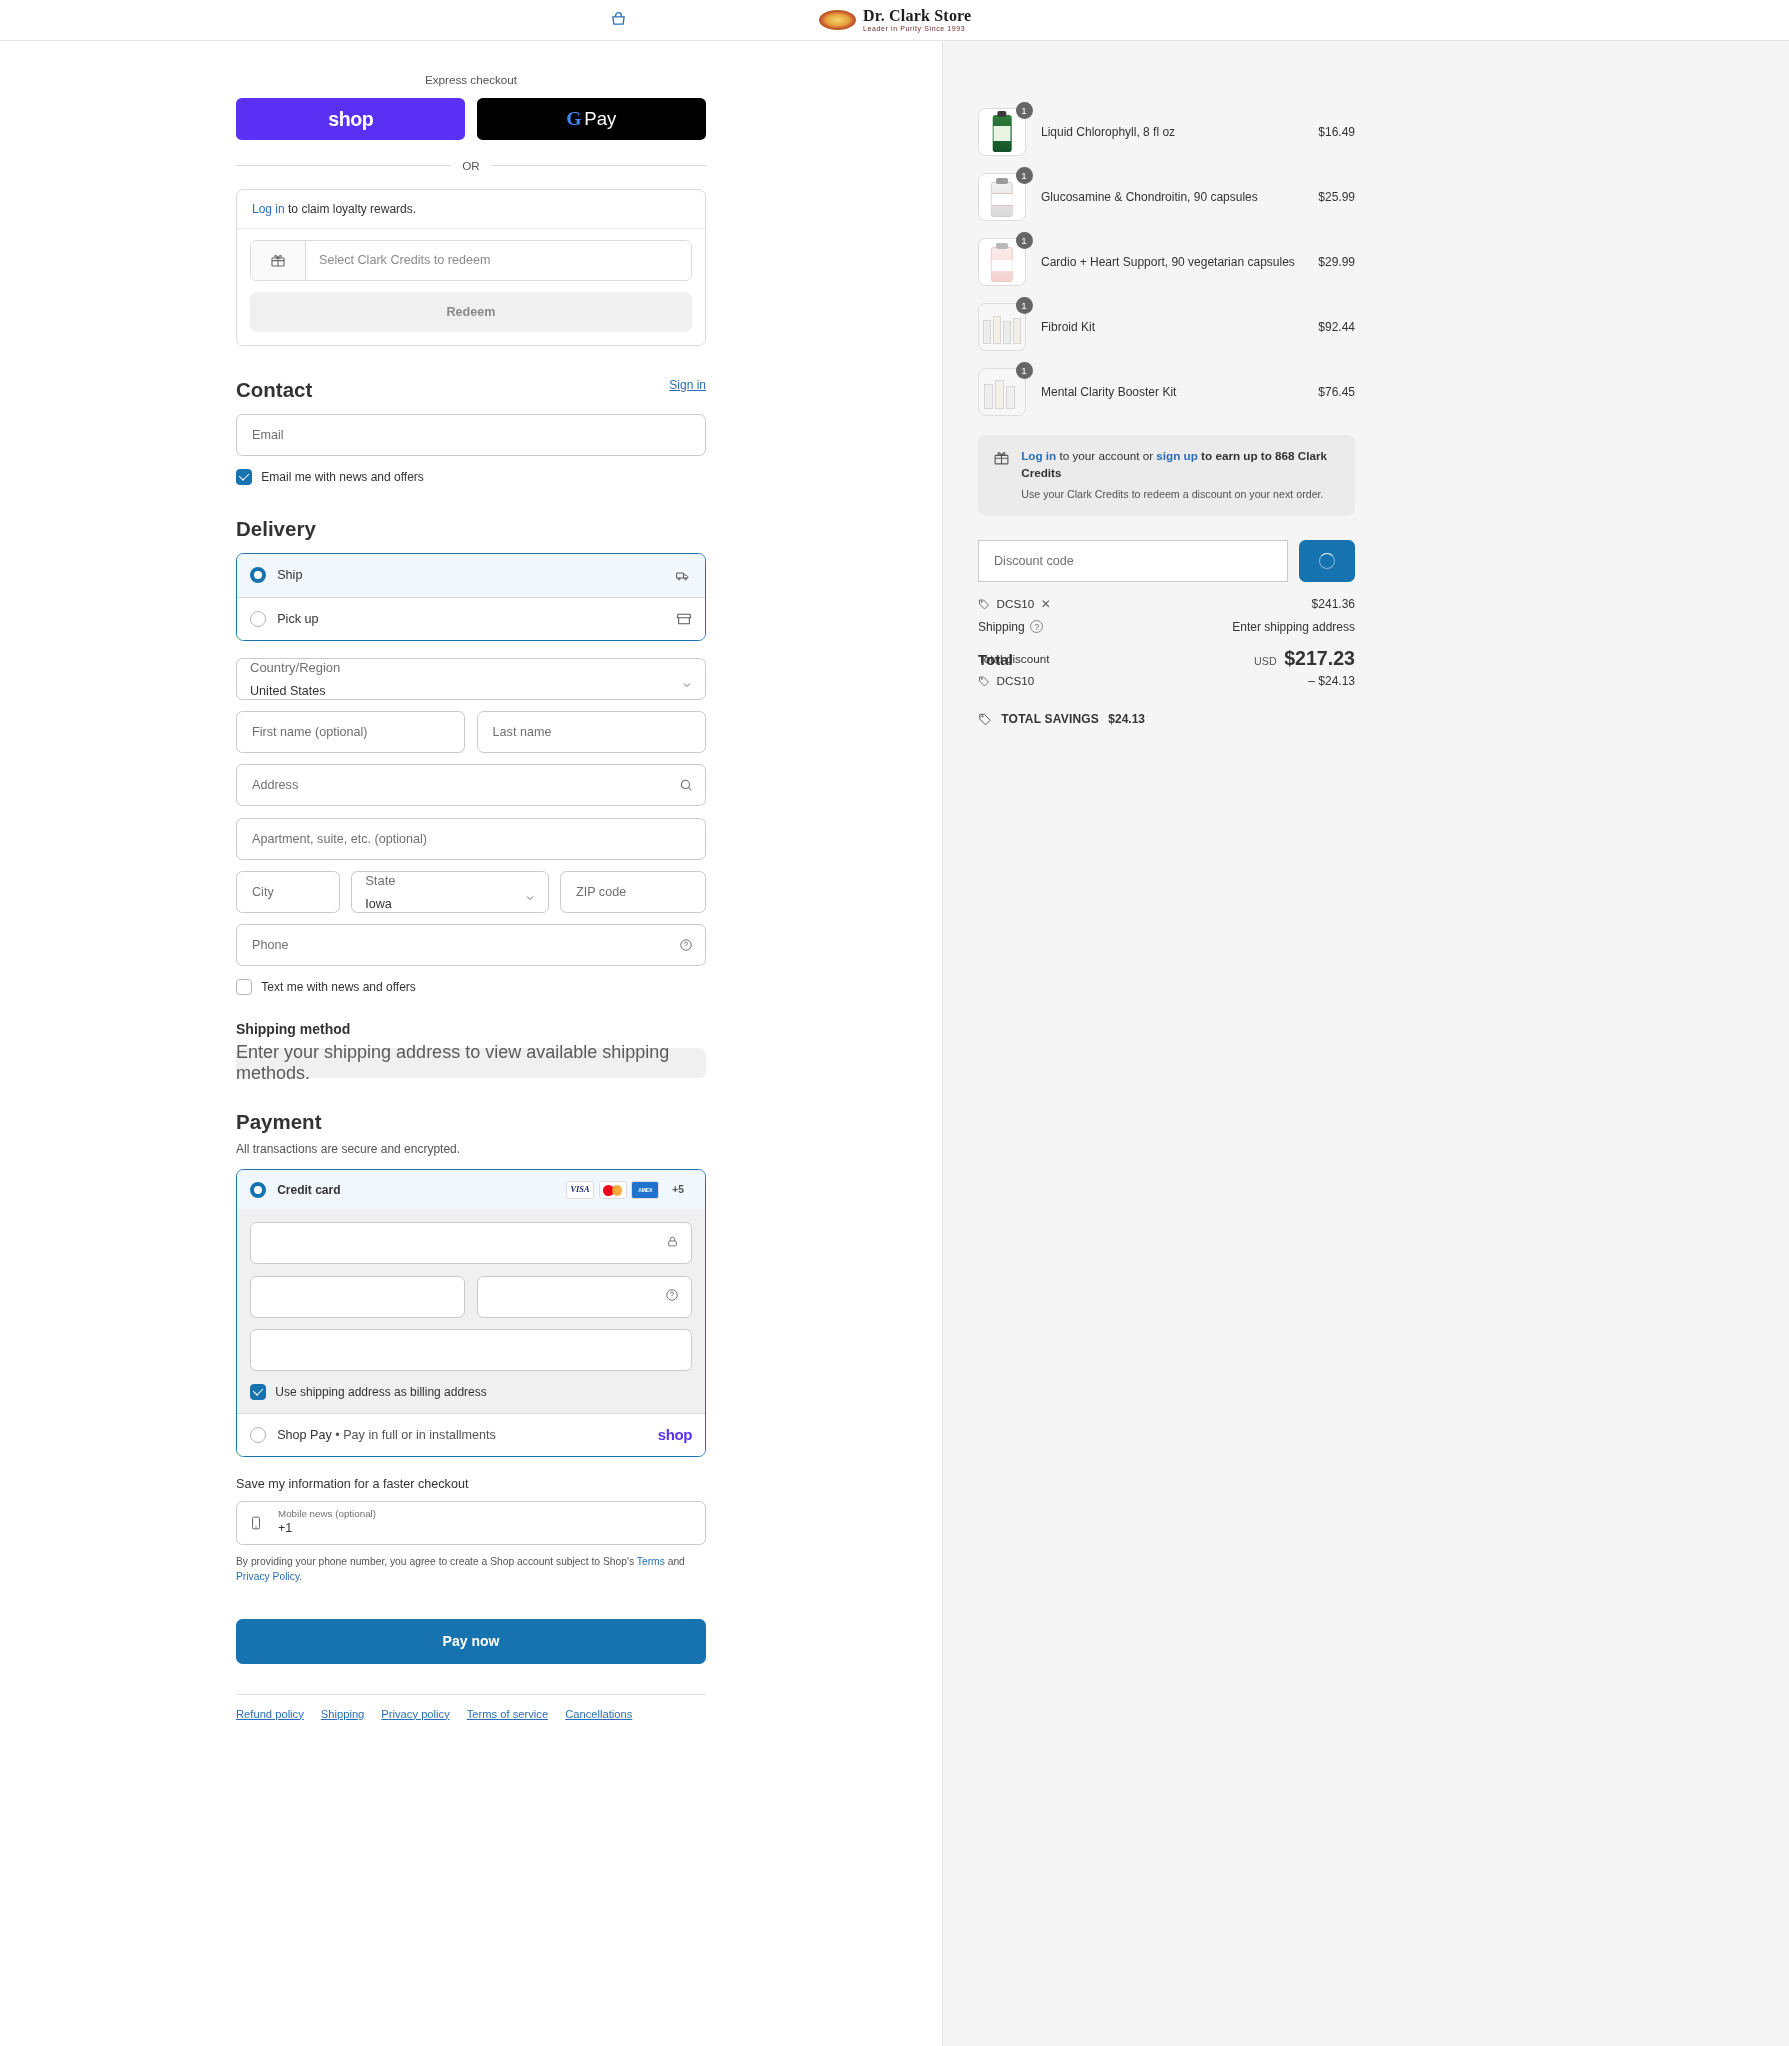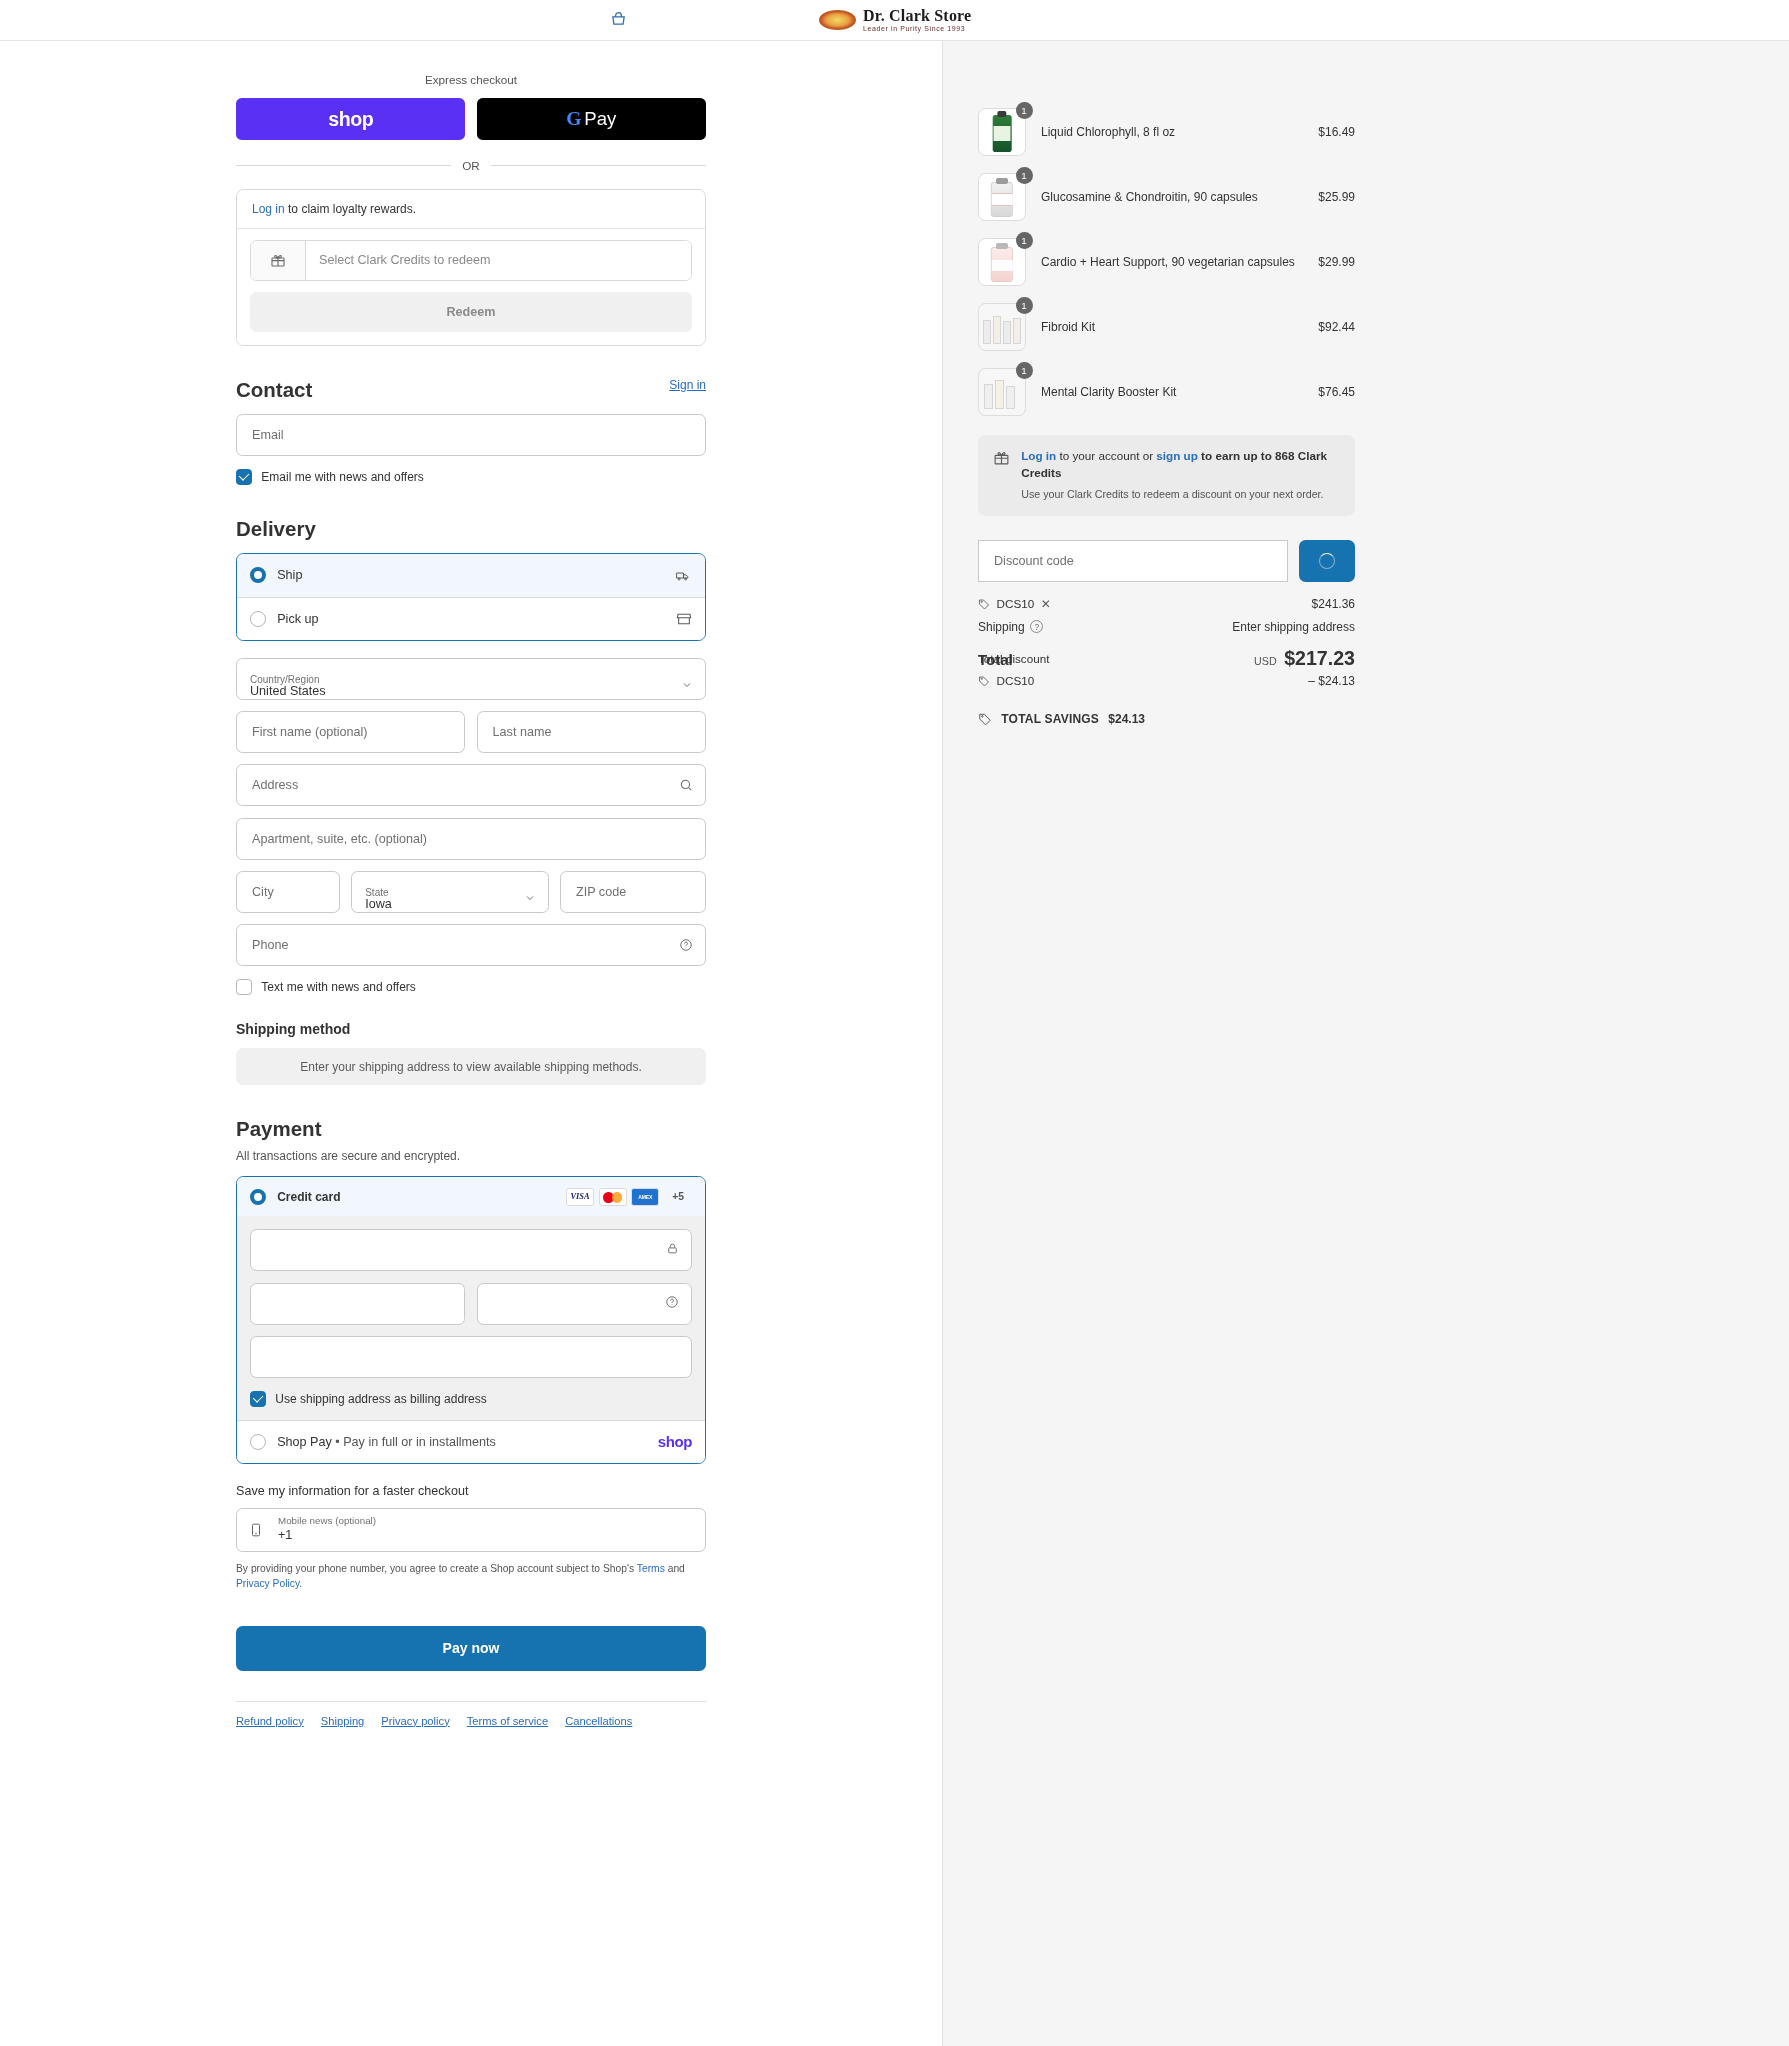--- a/index.html
+++ b/index.html
@@ -90,21 +90,21 @@
     background:#fff; display:flex; align-items:center; padding:0 13px; margin-bottom:11.2px;
   }
   .field input, .field select {
     border:none; outline:none; width:100%; font-size:12.6px; color:#333;
     background:transparent; font-family:inherit;
   }
   .field input::placeholder { color:#707070; }
   .field .ic { position:absolute; right:12px; color:#6b6b6b; display:flex; align-items:center; }
   .field.floating { padding-top:13px; }
   .float-label {
-    position:absolute; left:13px; top:15px; font-size:10px; color:#707070; pointer-events:none;
+    position:absolute; left:13px; top:1px; font-size:13px; color:#707070; pointer-events:none;
   }
 
   .check-row { display:flex; align-items:center; gap:9.3px; margin:13px 0 0; }
   .cb {
     width:16px; height:16px; border-radius:3.7px; border:0.9px solid #b5b5b5; background:#fff;
     display:flex; align-items:center; justify-content:center; cursor:pointer; flex:0 0 auto;
   }
   .cb.checked { background:#1773b0; border-color:#1773b0; }
   .cb.checked:after { content:""; width:4.7px; height:8.4px; border:solid #fff; border-width:0 1.9px 1.9px 0; transform:rotate(45deg) translate(-0.9px,-0.9px); }
   .check-label { font-size:12px; color:#333; }
@@ -125,23 +125,23 @@
 
   .row2 { display:flex; gap:11.2px; }
   .row2 > * { flex:1; }
   .row3 { display:flex; gap:11.2px; }
   .row3 > .c1 { width:104px; flex:0 0 104px; }
   .row3 > .c2 { flex:1; }
   .row3 > .c3 { width:146px; flex:0 0 146px; }
 
   h3.sub-title { font-size:14px; margin:26px 0 11.2px; color:#333; }
   .ship-note {
-    background:#f0f0f0; border-radius:6.5px; height:37px;
+    background:#f0f0f0; border-radius:6.5px; height:30px;
     display:flex; align-items:center; justify-content:center;
-    font-size:12px; color:#5b5b5b;
+    font-size:18px; color:#5b5b5b;
   }
 
   .pay-sub { font-size:12px; color:#545454; margin:-3.7px 0 13px; }
 
   
   .pay-group { border:1.9px solid #1773b0; border-radius:7.5px; overflow:hidden; }
   .pay-head { height:39px; display:flex; align-items:center; gap:11.2px; padding:0 13px; background:#f2f7fd; }
   .pay-head .opt-label { font-size:12px; font-weight:bold; }
   .cards { display:flex; gap:4.7px; align-items:center; }
   .card-chip {

